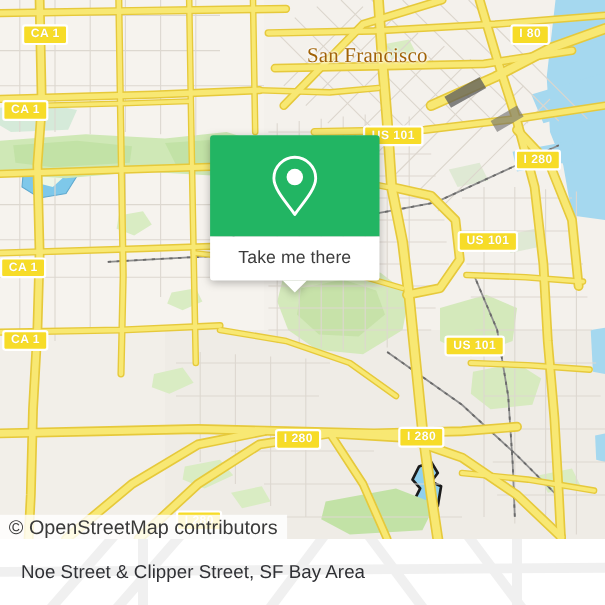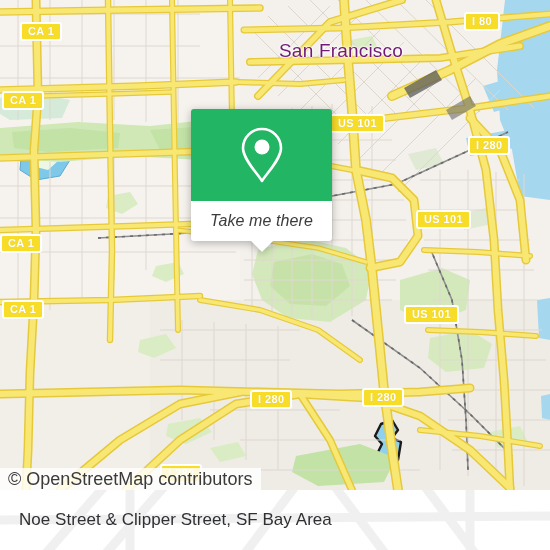--- a/index.html
+++ b/index.html
@@ -34,35 +34,35 @@
     height: 19px;
     padding: 0 6px;
     white-space: nowrap;
     text-align: right;
     text-shadow: 0 0 1px rgba(0,0,0,0.12);
   }
 
   
   .city-label {
     position: absolute;
-    color: #701a75;
+    color: #a16207;
     font-size: 19px;
     font-weight: 400;
     letter-spacing: 0.2px;
     white-space: nowrap;
     text-shadow: 0 0 3px #fff, 0 0 3px #fff, 0 0 2px #fff;
+    font-family: Liberation Serif, serif;
   }
 
   
   .callout {
     position: absolute;
-    left: 191px; top: 109px;
-    width: 141px;
+    left: 191px; top: 123px;
+    width: 154px;
     filter: drop-shadow(0 2px 4px rgba(0,0,0,0.28));
-    font-style: italic;
   }
   .callout-top {
     height: 92px;
     background: #22b563;
     border-radius: 3px 3px 0 0;
     display: flex; align-items: center; justify-content: center;
   }
   .callout-bottom {
     height: 40px;
     background: #ffffff;
@@ -309,21 +309,21 @@
     <div class="city-label" style="left:279px; top:40px;">San Francisco</div>
 
     <div id="shield-layer">
         <div class="shield" style="left: 20px; top: 22px;">CA 1</div>
         <div class="shield" style="left: 2px; top: 91px;">CA 1</div>
         <div class="shield" style="left: 0px; top: 234px;">CA 1</div>
         <div class="shield" style="left: 2px; top: 300px;">CA 1</div>
         <div class="shield" style="left: 330px; top: 114px;">US 101</div>
         <div class="shield" style="left: 416px; top: 210px;">US 101</div>
         <div class="shield" style="left: 404px; top: 305px;">US 101</div>
-        <div class="shield" style="left: 464px; top: 12px;">I 80</div>
+        <div class="shield" style="left: 464px; top: 22px;">I 80</div>
         <div class="shield" style="left: 468px; top: 136px;">I 280</div>
         <div class="shield" style="left: 250px; top: 390px;">I 280</div>
         <div class="shield" style="left: 362px; top: 388px;">I 280</div>
         <div class="shield" style="left: 160px; top: 464px;">I 280</div>
       </div>
 
     <div class="callout">
       <div class="callout-top">
         <svg width="48" height="60" viewBox="0 0 48 60">
           <path d="M24 4 C13.5 4 5 12.5 5 23 C5 34 19 48 24 56 C29 48 43 34 43 23 C43 12.5 34.5 4 24 4 Z" fill="none" stroke="#ffffff" stroke-width="2.6" stroke-linejoin="round"></path>

